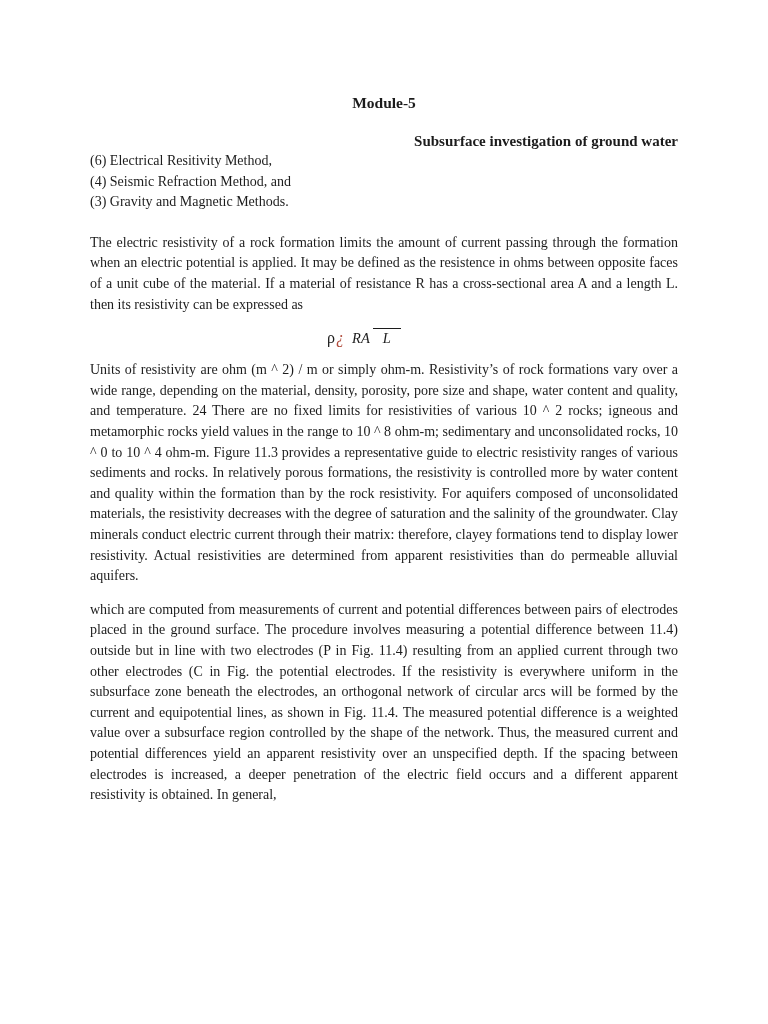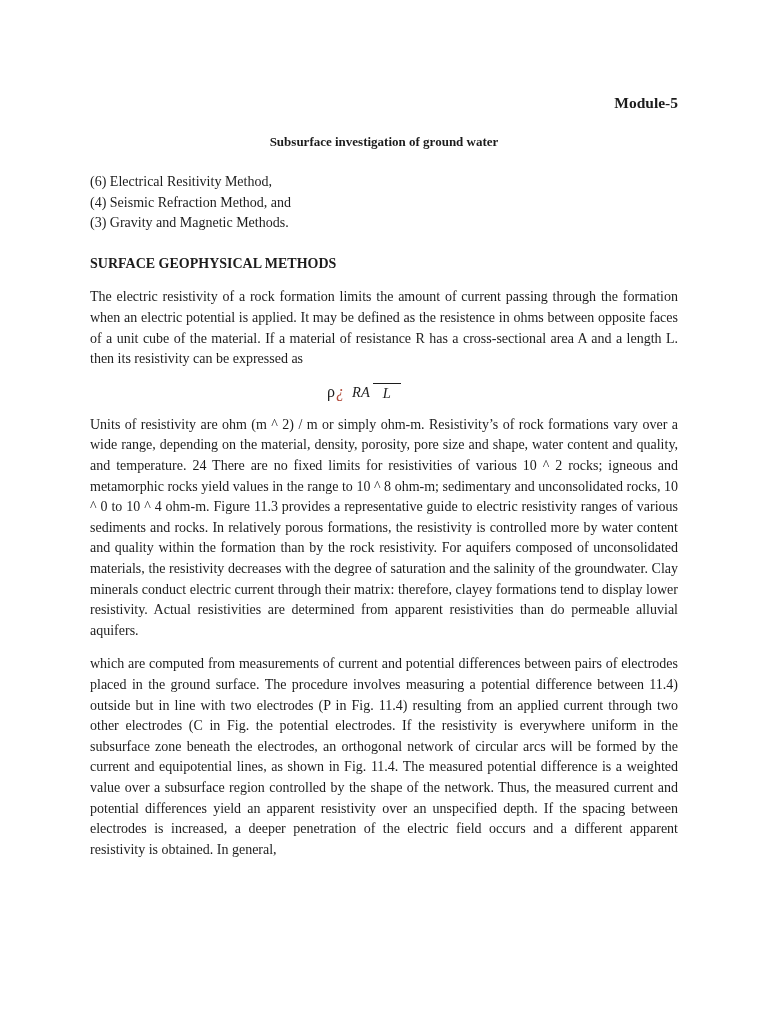--- a/index.html
+++ b/index.html
@@ -11,32 +11,31 @@
     color: #1c1c1c;
     overflow: hidden;
   }
   .page {
     width: 768px;
     height: 1024px;
     background: #ffffff;
     padding: 93px 90px 0 90px;
   }
   .title {
-    text-align: right;
+    text-align: center;
     font-weight: bold;
     font-size: 15.5px;
     line-height: 19px;
     margin-bottom: 20px;
   }
   .subtitle {
-    text-align: center;
+    text-align: right;
     font-weight: bold;
-    font-size: 13px;
+    font-size: 15px;
     line-height: 19px;
-    margin-bottom: 21px;
   }
   .intro-line {
     font-size: 14px;
     line-height: 20.6px;
   }
   .headings {
     margin-top: 20px;
   }
   .heading {
     font-weight: bold;
@@ -90,21 +89,20 @@
 
   <div class="subtitle">Subsurface investigation of ground water</div>
 
   <div class="intro">
     <div class="intro-line">(6) Electrical Resitivity Method,</div>
     <div class="intro-line">(4) Seismic Refraction Method, and</div>
     <div class="intro-line">(3) Gravity and Magnetic Methods.</div>
   </div>
 
   <div class="headings">
-    <div class="heading">SURFACE GEOPHYSICAL METHODS</div>
   </div>
 
   <p class="para">The electric resistivity of a rock formation limits the amount of current passing through the formation when an electric potential is applied. It may be defined as the resistence in ohms between opposite faces of a unit cube of the material. If a material of resistance R has a cross-sectional area A and a length L. then its resistivity can be expressed as</p>
 
   <div class="formula-wrap">
     <span class="formula">
       <span class="rho">ρ</span>
       <span class="missing-glyph" style="color: rgb(176, 74, 58);">¿</span>
       <span class="frac">
         <span class="num">RA</span>

